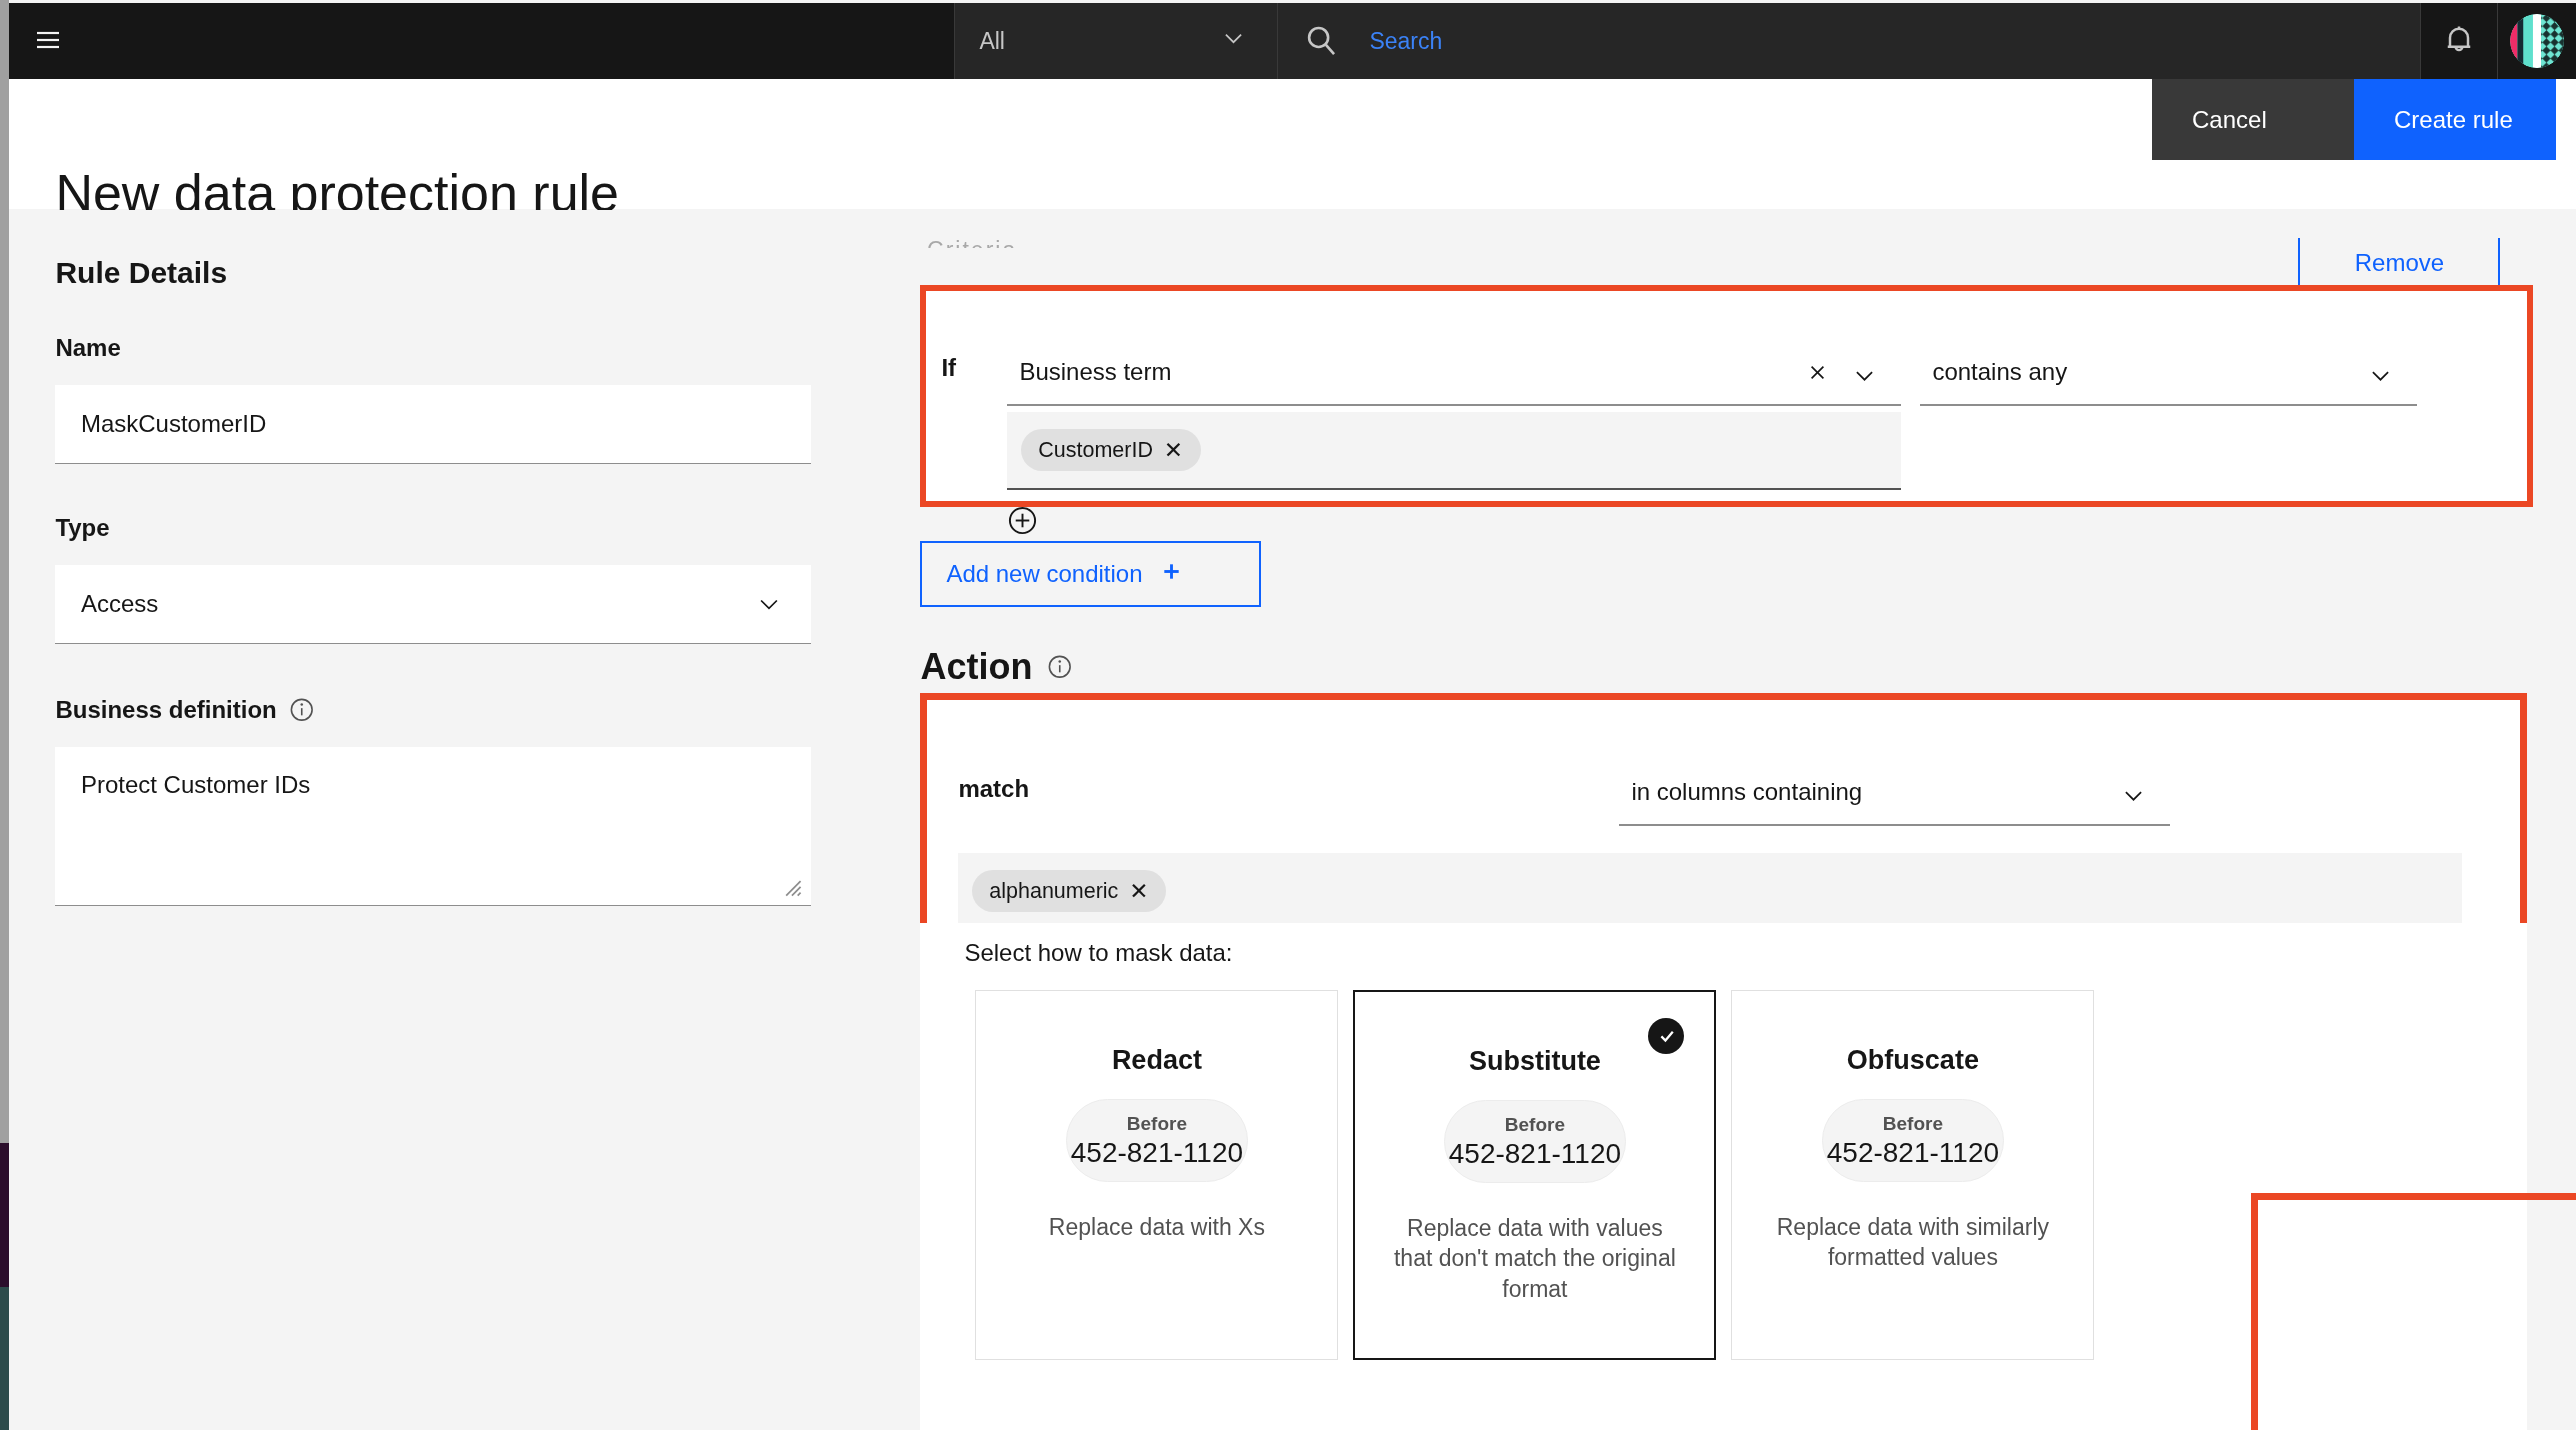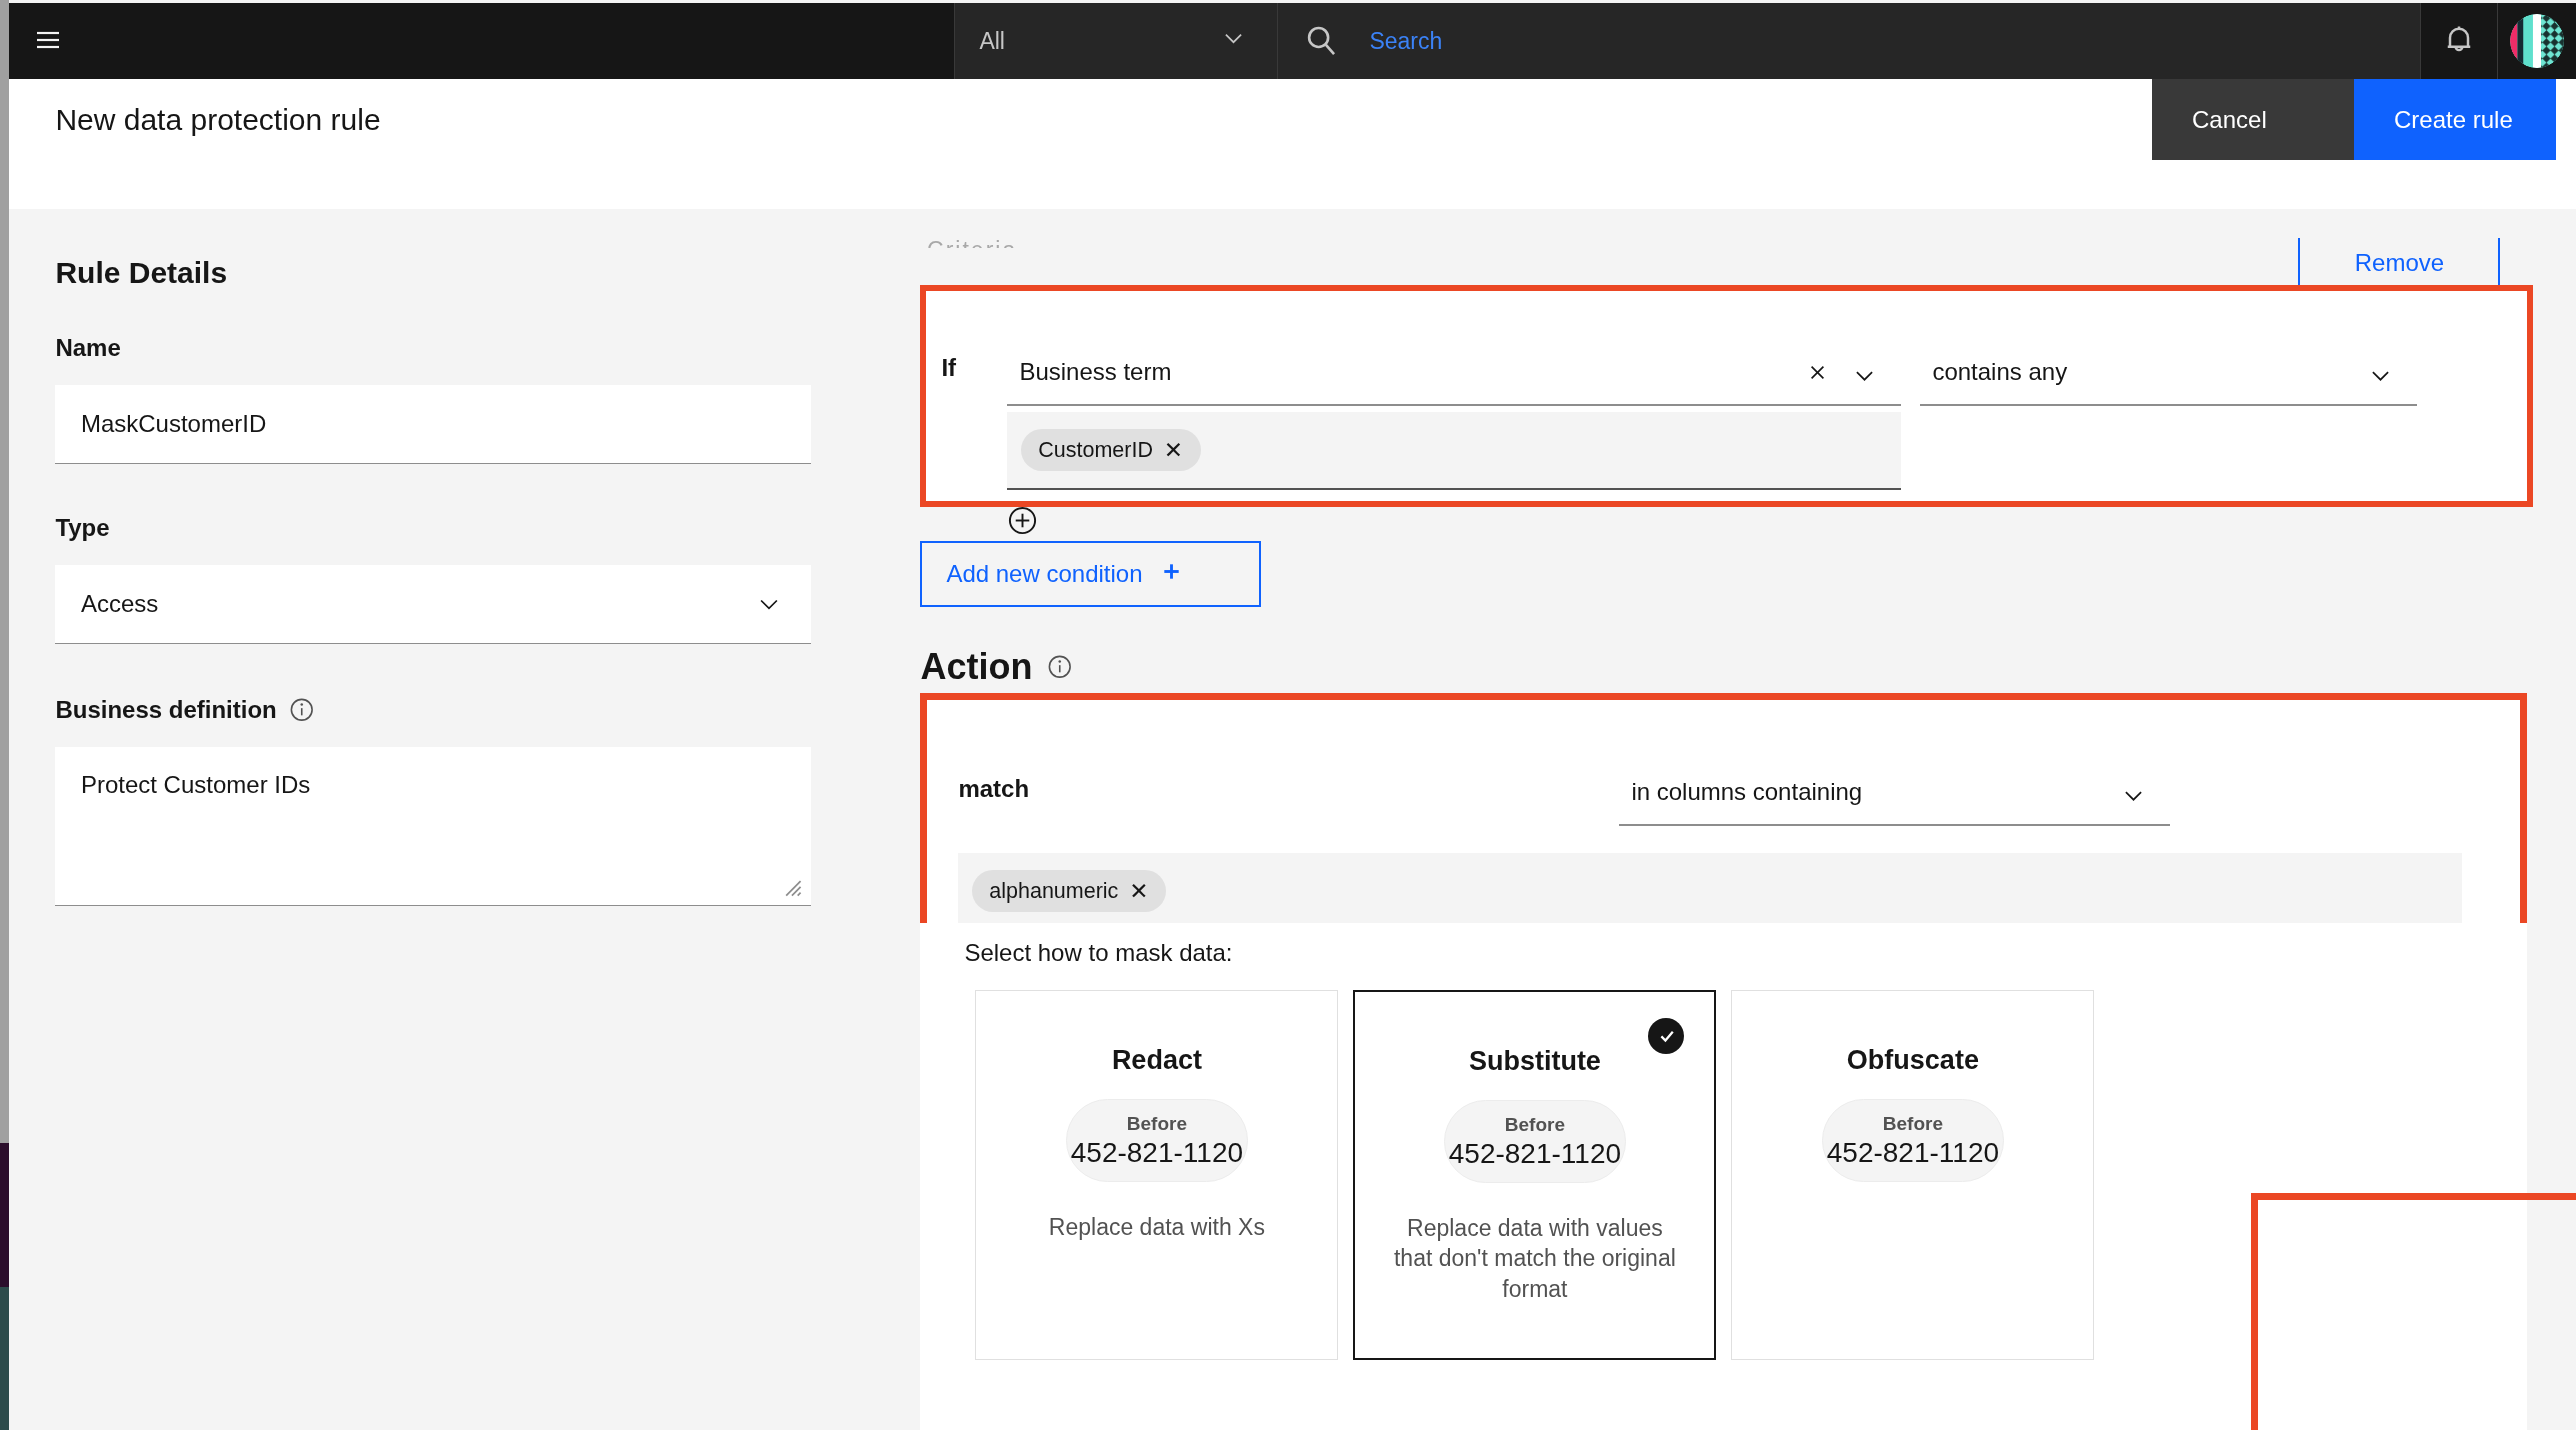--- a/index.html
+++ b/index.html
@@ -58,22 +58,22 @@
   .avatar {
     width:54px; height:54px; border-radius:50%; overflow:hidden; position:relative;
   }
 
   
   .page-header {
     position:absolute; left:9.4px; top:79px; width:2567px; height:130px;
     background:#ffffff; display:flex; align-items:flex-start;
   }
   .page-title {
-    font-size:30px; font-weight:400; color:#161616;
-    margin-left:46px; margin-top:24px; white-space:nowrap;
+    font-size:52px; font-weight:400; color:#161616;
+    margin-left:46px; margin-top:84px; white-space:nowrap;
   }
   .header-actions { position:absolute; right:20px; top:79px; display:flex; }
   .btn {
     height:81px; display:flex; align-items:center; justify-content:flex-start;
     font-size:24px; cursor:pointer; border:none; padding:8px 40px;
     font-family:"Liberation Sans", sans-serif;
   }
   .btn-secondary { background:#393939; color:#ffffff; width:202px; }
   .btn-primary   { background:#0f62fe; color:#ffffff; width:202px; }
 
@@ -467,20 +467,21 @@
             </div>
             <div class="card-desc">Replace data with values that don't match the original format</div>
           </div>
 
           <div class="card">
             <div class="card-title">Obfuscate</div>
             <div class="pill">
               <span class="bl">Before</span>
               <span class="vl">452-821-1120</span>
             </div>
+            <div class="card-desc">Replace data with similarly formatted values</div>
           </div>
 
         </div>
       </div>
 
       <div class="anno anno-substitute"></div>
 
     </div>
   </div>
 </div>

